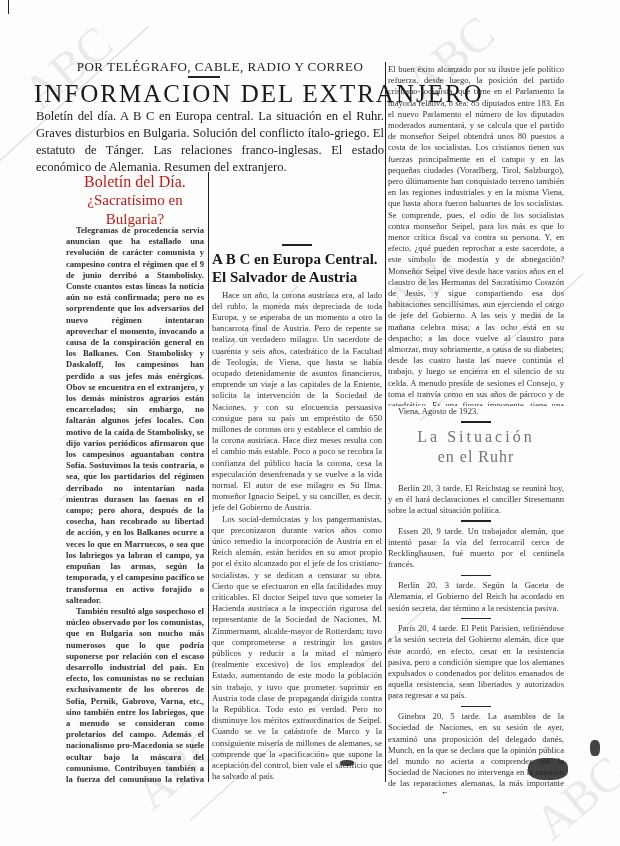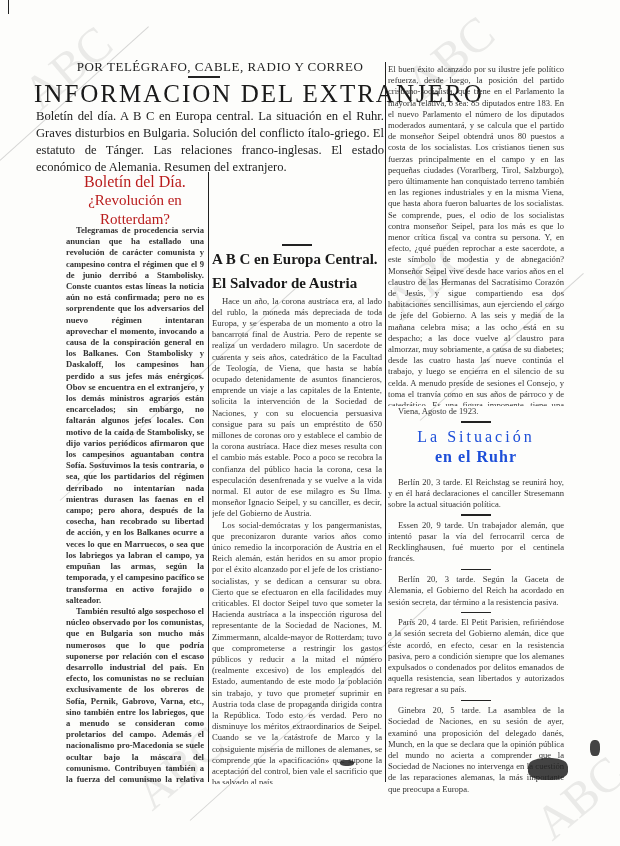--- a/index.html
+++ b/index.html
@@ -11,21 +11,21 @@
   .summary{position:absolute;left:36px;top:108px;width:348px;font-size:12.6px;line-height:17px;text-align:justify;font-family:"Liberation Serif",serif;color:#222;}
   .col{position:absolute;font-family:"Liberation Serif",serif;font-size:8.6px;line-height:11.2px;color:#333;text-align:justify;overflow:hidden;}
   .col p{margin:0;text-indent:10px;}
   .c1{left:66px;top:225px;width:138px;height:560px;font-weight:bold;}
   .c2{left:212px;top:168px;width:170px;height:616px;}
   .c3{left:388px;top:64px;width:176px;height:730px;}
   .vrule{position:absolute;width:1px;background:#222;}
   .head1{font-size:16px;line-height:19px;text-align:center;text-indent:0;font-family:"Liberation Serif",serif;color:#b91c1c;}
   .head2{font-size:15px;line-height:18px;font-weight:bold;font-family:"Liberation Serif",serif;color:#1a1a1a;}
   .short-rule{width:30px;height:1.5px;background:#222;margin:4px auto;}
-  .sit-head{font-size:16px;line-height:20px;text-align:center;letter-spacing:3px;font-family:"Liberation Serif",serif;color:#1d4ed8;}
+  .sit-head{font-size:16px;line-height:20px;text-align:center;letter-spacing:3px;font-family:"Liberation Serif",serif;color:#737373;}
   .watermark{position:absolute;font-family:"Liberation Serif",serif;font-size:48px;color:rgba(150,150,150,0.18);transform:rotate(-40deg);}
   .wm-line{position:absolute;height:1px;background:rgba(140,140,140,0.35);transform-origin:left center;}
   .blot{position:absolute;background:#222;border-radius:40%;opacity:0.85;}
   .c1-top{position:absolute;left:66px;top:172px;width:138px;}
   .dateline{text-indent:8px;}
 </style>
 </head>
 <body>
 
 <div class="page">
@@ -40,48 +40,48 @@
   <div class="wm-line" style="left:60px;top:500px;width:320px;transform:rotate(-42deg);"></div>
   <div class="wm-line" style="left:420px;top:420px;width:220px;transform:rotate(-42deg);"></div>
 
   <div class="section-label">POR TELÉGRAFO, CABLE, RADIO Y CORREO</div>
   <div class="label-rule"></div>
   <div class="main-title">INFORMACION DEL EXTRANJERO</div>
   <div class="summary">Boletín del día.   A B C en Europa central.   La situación en el Ruhr.   Graves disturbios en Bulgaria.   Solución del conflicto ítalo-griego.   El estatuto de Tánger.   Las relaciones franco-inglesas.   El estado económico de Alemania.   Resumen del extranjero.</div>
 
   <div class="c1-top">
     <div class="head1">Boletín del Día.</div>
-    <div class="head1" style="font-size:15px;">¿Revolución en Rotterdam?</div>
+    <div class="head1" style="font-size:15px;">¿Sacratísimo en Bulgaria?</div>
   </div>
 
   <div class="col c1">
     <p>Telegramas de procedencia servia anuncian que ha estallado una revolución de carácter comunista y campesino contra el régimen que el 9 de junio derribó a Stambolisky. Conste cuantos estas líneas la noticia aún no está confirmada; pero no es sorprendente que los adversarios del nuevo régimen intentaran aprovechar el momento, invocando a causa de la conspiración general en los Balkanes. Con Stambolisky y Daskaloff, los campesinos han perdido a sus jefes más enérgicos. Obov se encuentra en el extranjero, y los demás ministros agrarios están encarcelados; sin embargo, no faltarán algunos jefes locales. Con motivo de la caída de Stambolisky, se dijo varios periódicos afirmaron que los campesinos aguantaban contra Sofía. Sostuvimos la tesis contraria, o sea, que los partidarios del régimen derribado no intentarían nada mientras durasen las faenas en el campo; pero ahora, después de la cosecha, han recobrado su libertad de acción, y en los Balkanes ocurre a veces lo que en Marruecos, o sea que los labriegos ya labran el campo, ya empuñan las armas, según la temporada, y el campesino pacífico se transforma en activo forajido o salteador.</p>
     <p>También resultó algo sospechoso el núcleo observado por los comunistas, que en Bulgaria son mucho más numerosos que lo que podría suponerse por relación con el escaso desarrollo industrial del país. En efecto, los comunistas no se recluían exclusivamente de los obreros de Sofía, Pernik, Gabrovo, Varna, etc., sino también entre los labriegos, que a menudo se consideran como proletarios del campo. Además el nacionalismo pro-Macedonia se suele ocultar bajo la máscara del comunismo. Contribuyen también a la fuerza del comunismo la relativa cercanía de Rusia (relaciones fáciles de navegación entre Varna y Sebastopol), el parentesco entre los dos idiomas y la honda admiración de los búlgaros por Rusia que los libertó del yugo turco. La plaza más hermosa de la capital búlgara tiene la estatua ecuestre de Alejandro II, el «Zar libertador», y este nombre lleva la avenida principal de Sofía. Todo esto explica que en el Parlamento resultó entre marzo de 1920 y marzo de este año los comunistas ocuparan cerca de la cuarta parte de los puestos. Stambolisky, después de haberles combatido con suma energía (por ejemplo, en la huelga ferroviaria que duró cuarenta días), se aproximó a ellos más o menos abiertamente para conjurar los antiguos partidos burgueses. La expulsión del general Wrangel (jefe de la contrarrevolución rusa) y de su Estado Mayor, se debe a la instigación de los comunistas, que en la persona de Kolarof, a la sazón secretario general del partido y miembro del Comité ejecutivo de la Tercera Internacional, mantienen relaciones estrechísimas con Moscú.</p>
 
   </div>
 
   <div class="vrule" style="left:208px;top:172px;height:610px;"></div>
 
   <div class="col c2">
     <div class="short-rule" style="margin-top:76px;"></div>
     <div class="head2">A B C en Europa Central.</div>
-    <div class="head2" style="margin-bottom:4px;margin-top:6px;">El Salvador de Austria</div>
+    <div class="head2" style="margin-bottom:4px;">El Salvador de Austria</div>
     <p>Hace un año, la corona austríaca era, al lado del rublo, la moneda más depreciada de toda Europa, y se esperaba de un momento a otro la bancarrota final de Austria. Pero de repente se realiza un verdadero milagro. Un sacerdote de cuarenta y seis años, catedrático de la Facultad de Teología, de Viena, que hasta se había ocupado detenidamente de asuntos financieros, emprende un viaje a las capitales de la Entente, solicita la intervención de la Sociedad de Naciones, y con su elocuencia persuasiva consigue para su país un empréstito de 650 millones de coronas oro y establece el cambio de la corona austríaca. Hace diez meses resulta con el cambio más estable. Poco a poco se recobra la confianza del público hacia la corona, cesa la especulación desenfrenada y se vuelve a la vida normal. El autor de ese milagro es Su Ilma. monseñor Ignacio Seipel, y su canciller, es decir, jefe del Gobierno de Austria.</p>
     <p>Los social-demócratas y los pangermanistas, que preconizaron durante varios años como único remedio la incorporación de Austria en el Reich alemán, están heridos en su amor propio por el éxito alcanzado por el jefe de los cristiano-socialistas, y se dedican a censurar su obra. Cierto que se efectuaron en ella facilidades muy criticables. El doctor Seipel tuvo que someter la Hacienda austríaca a la inspección rigurosa del representante de la Sociedad de Naciones, M. Zimmermann, alcalde-mayor de Rotterdam; tuvo que comprometerse a restringir los gastos públicos y reducir a la mitad el número (realmente excesivo) de los empleados del Estado, aumentando de este modo la población sin trabajo, y tuvo que prometer suprimir en Austria toda clase de propaganda dirigida contra la República. Todo esto es verdad. Pero no disminuye los méritos extraordinarios de Seipel. Cuando se ve la catástrofe de Marco y la consiguiente miseria de millones de alemanes, se comprende que la «pacificación» que supone la aceptación del control, bien vale el sacrificio que ha salvado al país.</p>
     <p>El buen éxito alcanzado por su ilustre jefe político refuerza, desde luego, la posición del partido cristiano-socialista, que tiene en el Parlamento la mayoría relativa, o sea: 85 diputados entre 183. En el nuevo Parlamento el número de los diputados moderados aumentará, y se calcula que el partido de monseñor Seipel obtendrá unos 80 puestos a costa de los socialistas. Los cristianos tienen sus fuerzas principalmente en el campo y en las pequeñas ciudades (Vorarlberg, Tirol, Salzburgo), pero últimamente han conquistado terreno también en las regiones industriales y en la misma Viena, que hasta ahora fueron baluartes de los socialistas. Se comprende, pues, el odio de los socialistas contra monseñor Seipel, para los más es que lo menor crítica fiscal va contra su persona. Y, en efecto, ¿qué pueden reprochar a este sacerdote, a este símbolo de modestia y de abnegación? Monseñor Seipel vive desde hace varios años en el claustro de las Hermanas del Sacratísimo Corazón de Jesús, y sigue compartiendo esa dos habitaciones sencillísimas, aun ejerciendo el cargo de jefe del Gobierno. A las seis y media de la mañana celebra misa; a las ocho está en su despacho; a las doce vuelve al claustro para almorzar, muy sobriamente, a causa de su diabetes; desde las cuatro hasta las nueve continúa el trabajo, y luego se encierra en el silencio de su celda. A menudo preside de sesiones el Consejo, y toma el tranvía como en sus años de párroco y de catedrático. Es una figura imponente, tiene una majestuosa cabeza romana; es un excelente orador. En fin, tiene una personalidad que hasta explica el entusiasmo de sus partidarios y la estimación de sus adversarios.—Andrés Révész.</p>
   </div>
 
   <div class="vrule" style="left:385px;top:62px;height:720px;"></div>
 
   <div class="col c3">
     <p style="text-indent:0;height:342px;overflow:hidden;">El buen éxito alcanzado por su ilustre jefe político refuerza, desde luego, la posición del partido cristiano-socialista, que tiene en el Parlamento la mayoría relativa, o sea: 85 diputados entre 183. En el nuevo Parlamento el número de los diputados moderados aumentará, y se calcula que el partido de monseñor Seipel obtendrá unos 80 puestos a costa de los socialistas. Los cristianos tienen sus fuerzas principalmente en el campo y en las pequeñas ciudades (Vorarlberg, Tirol, Salzburgo), pero últimamente han conquistado terreno también en las regiones industriales y en la misma Viena, que hasta ahora fueron baluartes de los socialistas. Se comprende, pues, el odio de los socialistas contra monseñor Seipel, para los más es que lo menor crítica fiscal va contra su persona. Y, en efecto, ¿qué pueden reprochar a este sacerdote, a este símbolo de modestia y de abnegación? Monseñor Seipel vive desde hace varios años en el claustro de las Hermanas del Sacratísimo Corazón de Jesús, y sigue compartiendo esa dos habitaciones sencillísimas, aun ejerciendo el cargo de jefe del Gobierno. A las seis y media de la mañana celebra misa; a las ocho está en su despacho; a las doce vuelve al claustro para almorzar, muy sobriamente, a causa de su diabetes; desde las cuatro hasta las nueve continúa el trabajo, y luego se encierra en el silencio de su celda. A menudo preside de sesiones el Consejo, y toma el tranvía como en sus años de párroco y de catedrático. Es una figura imponente, tiene una majestuosa cabeza romana; es un excelente orador. En fin, tiene una personalidad que hasta explica el entusiasmo de sus partidarios y la estimación de sus adversarios.—Andrés Révész.</p>
     <p class="dateline">Viena, Agosto de 1923.</p>
     <div class="short-rule"></div>
     <div class="sit-head">La Situación</div>
-    <div class="sit-head" style="letter-spacing:1px;margin-bottom:10px;font-weight:bold;">en el Ruhr</div>
+    <div class="sit-head" style="letter-spacing:1px;margin-bottom:16px;">en el Ruhr</div>
     <p>Berlín 20, 3 tarde. El Reichstag se reunirá hoy, y en él hará declaraciones el canciller Stresemann sobre la actual situación política.</p>
     <div class="short-rule"></div>
     <p>Essen 20, 9 tarde. Un trabajador alemán, que intentó pasar la vía del ferrocarril cerca de Recklinghausen, fué muerto por el centinela francés.</p>
     <div class="short-rule"></div>
     <p>Berlín 20, 3 tarde. Según la Gaceta de Alemania, el Gobierno del Reich ha acordado en sesión secreta, dar término a la resistencia pasiva.</p>
     <div class="short-rule"></div>
     <p>París 20, 4 tarde. El Petit Parisien, refiriéndose a la sesión secreta del Gobierno alemán, dice que éste acordó, en efecto, cesar en la resistencia pasiva, pero a condición siempre que los alemanes expulsados o condenados por delitos emanados de aquella resistencia, sean libertados y autorizados para regresar a su país.</p>
     <div class="short-rule"></div>
     <p>Ginebra 20, 5 tarde. La asamblea de la Sociedad de Naciones, en su sesión de ayer, examinó una proposición del delegado danés, Munch, en la que se declara que la opinión pública del mundo no acierta a comprender que la Sociedad de Naciones no intervenga en la cuestión de las reparaciones alemanas, la más importante que preocupa a Europa.</p>
     <div class="short-rule"></div>

